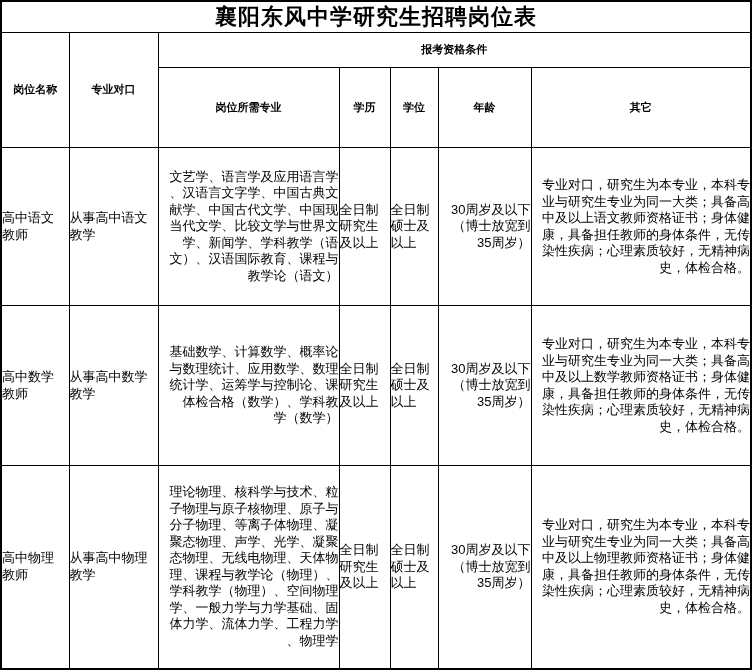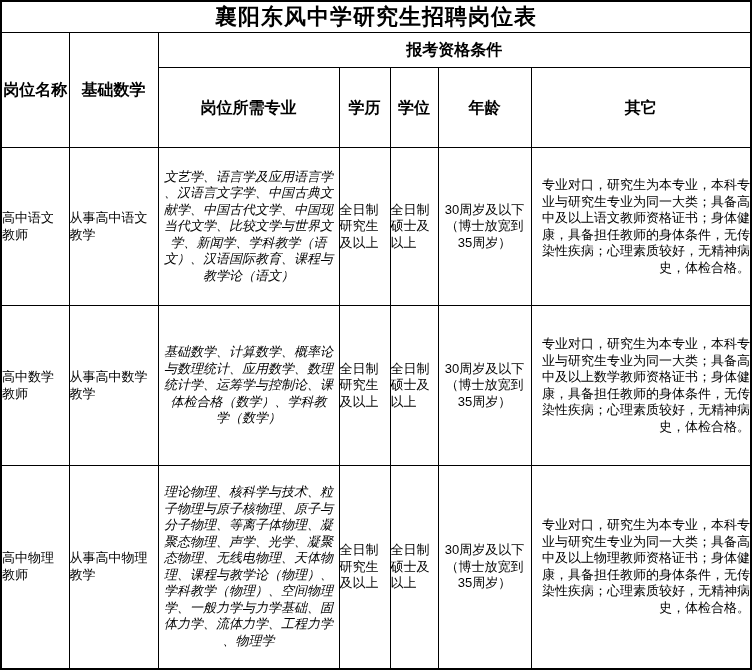--- a/index.html
+++ b/index.html
@@ -28,34 +28,35 @@
     overflow: hidden;
     padding: 0;
   }
   .title-cell {
     font-size: 22px;
     font-weight: bold;
     text-align: center;
     letter-spacing: 1px;
   }
   th.hdr {
-    font-size: 16px;
+    font-size: 11px;
     font-weight: bold;
     text-align: center;
     line-height: 16px;
+    font-family: Liberation Mono, monospace;
   }
   td.data {
     font-size: 13px;
     line-height: 16.5px;
     white-space: pre-line;
   }
   td.c-name, td.c-desc { text-align: left; }
-  td.c-major { text-align: center; padding: 0 4px; font-style: italic; }
+  td.c-major { text-align: right; padding: 0 4px; }
   td.c-edu, td.c-degree { text-align: left; padding: 0 1px; }
-  td.c-age { text-align: center; padding: 0 3px; }
+  td.c-age { text-align: right; padding: 0 3px; }
   td.c-other { text-align: right; padding: 0 5px; }
   tr.r-title { height: 30px; }
   tr.r-h1 { height: 35px; }
   tr.r-h2 { height: 80px; padding-left: 16px; }
   tr.r-d1 { height: 158px; }
   tr.r-d2 { height: 160px; }
   tr.r-d3 { height: 203px; }
 </style>
 </head>
 <body>
@@ -70,21 +71,21 @@
       <col style="width:48px">
       <col style="width:93px">
       <col style="width:220px">
     </colgroup>
     <tbody>
       <tr class="r-title">
         <td class="title-cell" colspan="7">襄阳东风中学研究生招聘岗位表</td>
       </tr>
       <tr class="r-h1">
         <th class="hdr" rowspan="2">岗位名称</th>
-        <th class="hdr" rowspan="2">基础数学</th>
+        <th class="hdr" rowspan="2">专业对口</th>
         <th class="hdr" colspan="5">报考资格条件</th>
       </tr>
       <tr class="r-h2">
         <th class="hdr">岗位所需专业</th>
         <th class="hdr">学历</th>
         <th class="hdr">学位</th>
         <th class="hdr">年龄</th>
         <th class="hdr">其它</th>
       </tr>
 

